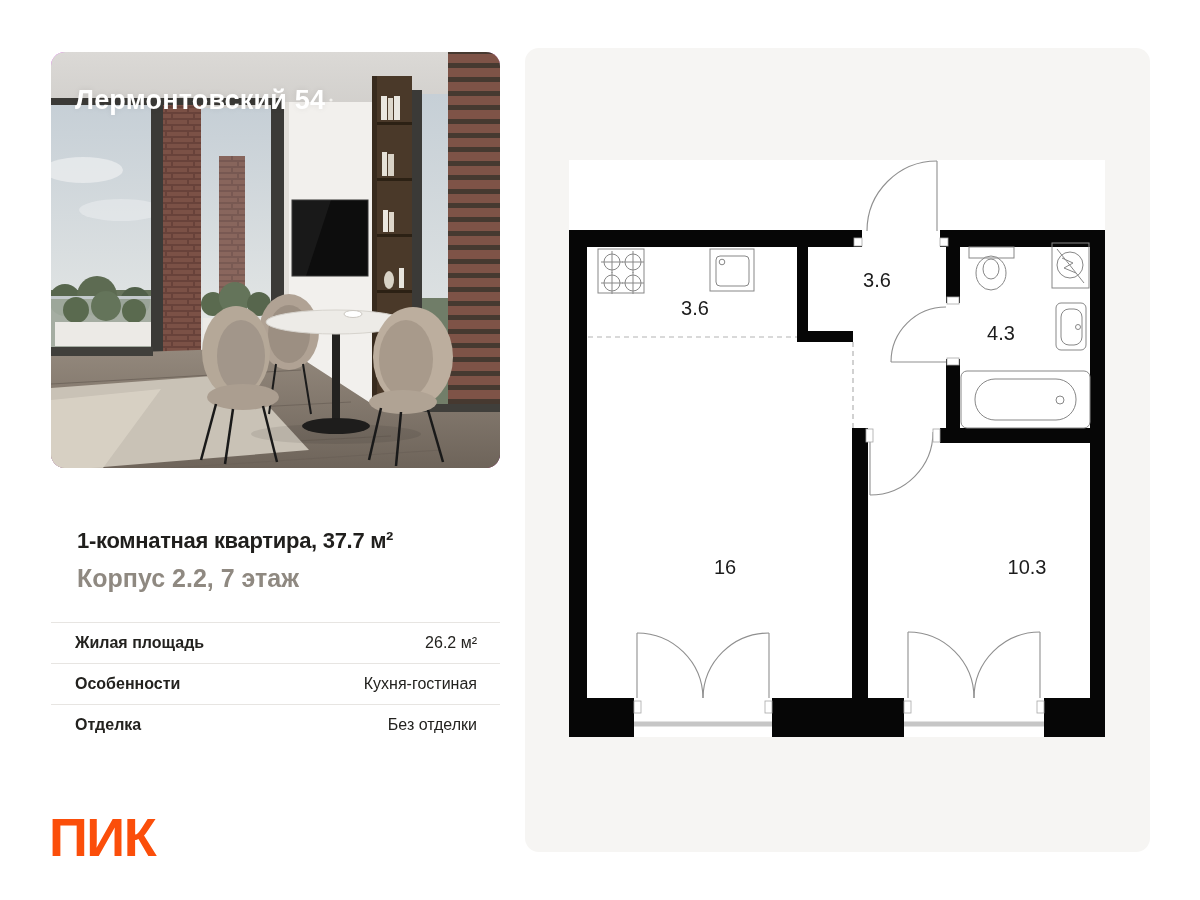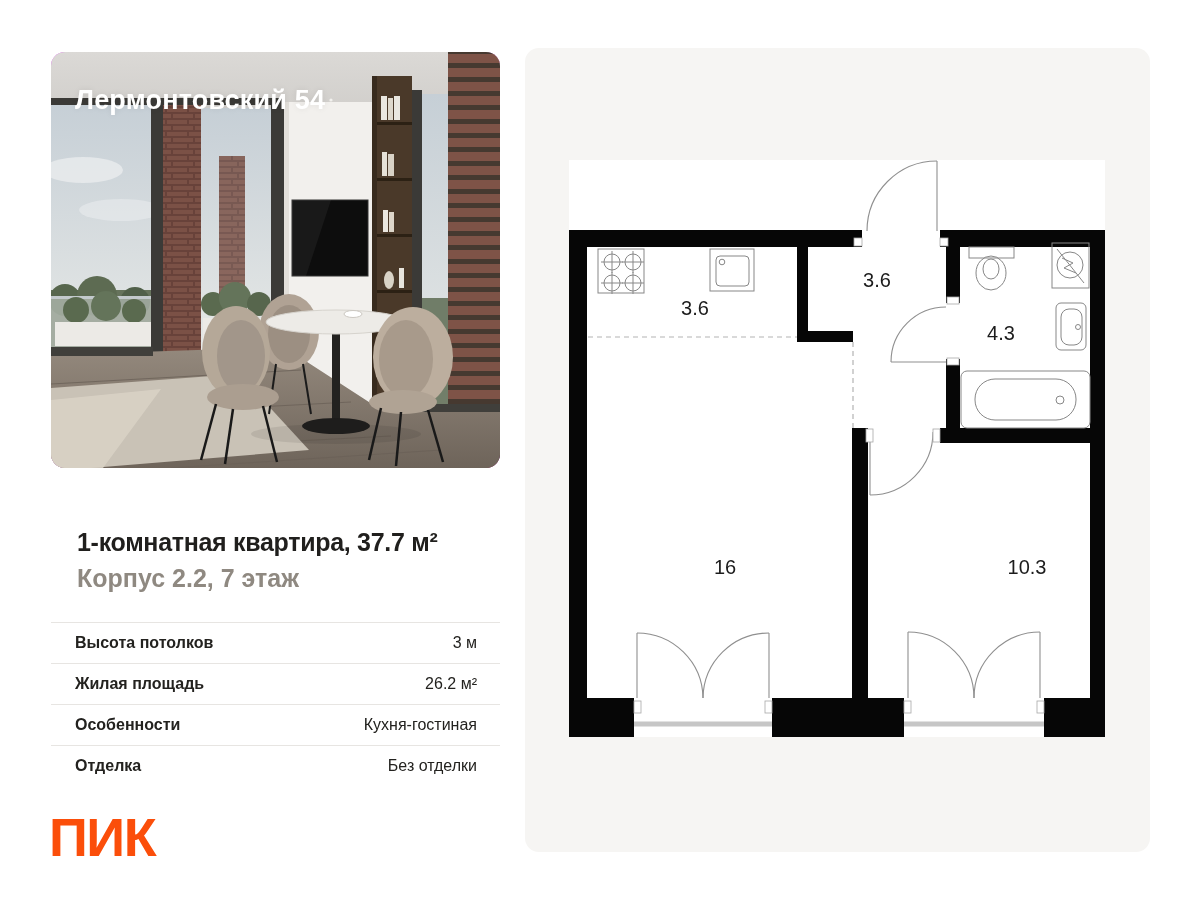--- a/index.html
+++ b/index.html
@@ -11,21 +11,21 @@
   .photo{
     position:absolute;left:51px;top:52px;width:449px;height:416px;
     border-radius:14px;overflow:hidden;background:#d946ef;
   }
   .photo svg{display:block;width:100%;height:100%;}
   .photo-title{
     position:absolute;left:24px;top:33px;color:#ffffff;font-size:27px;font-weight:700;
     letter-spacing:.2px;text-shadow:0 0 6px rgba(0,0,0,.08);white-space:nowrap;
   }
   .listing-title{
-    position:absolute;left:77px;top:528px;margin:0;font-size:25px;font-weight:700;
+    position:absolute;left:77px;top:528px;margin:0;font-size:22px;font-weight:700;
     color:#201f1d;letter-spacing:-.3px;white-space:nowrap;
   }
   .listing-subtitle{
     position:absolute;left:77px;top:564px;font-size:25px;font-weight:600;color:#8f8981;
     white-space:nowrap;
   }
   .details{position:absolute;left:51px;top:622px;width:449px;}
   .detail-row{
     height:41px;border-top:1px solid #e7e5e2;display:flex;align-items:center;
     justify-content:space-between;padding:0 23px 0 24px;box-sizing:border-box;
@@ -196,24 +196,20 @@
     </g>
   </svg>
   <div class="photo-title">Лермонтовский 54</div>
 </div>
 
 <h1 class="listing-title">1-комнатная квартира, 37.7 м²</h1>
 <div class="listing-subtitle">Корпус 2.2, 7 этаж</div>
 
 <div class="details">
   <div class="detail-row">
-    <span class="detail-label">Высота потолков</span>
-    <span class="detail-value">3 м</span>
-  </div>
-  <div class="detail-row">
     <span class="detail-label">Жилая площадь</span>
     <span class="detail-value">26.2 м²</span>
   </div>
   <div class="detail-row">
     <span class="detail-label">Особенности</span>
     <span class="detail-value">Кухня-гостиная</span>
   </div>
   <div class="detail-row">
     <span class="detail-label">Отделка</span>
     <span class="detail-value">Без отделки</span>

